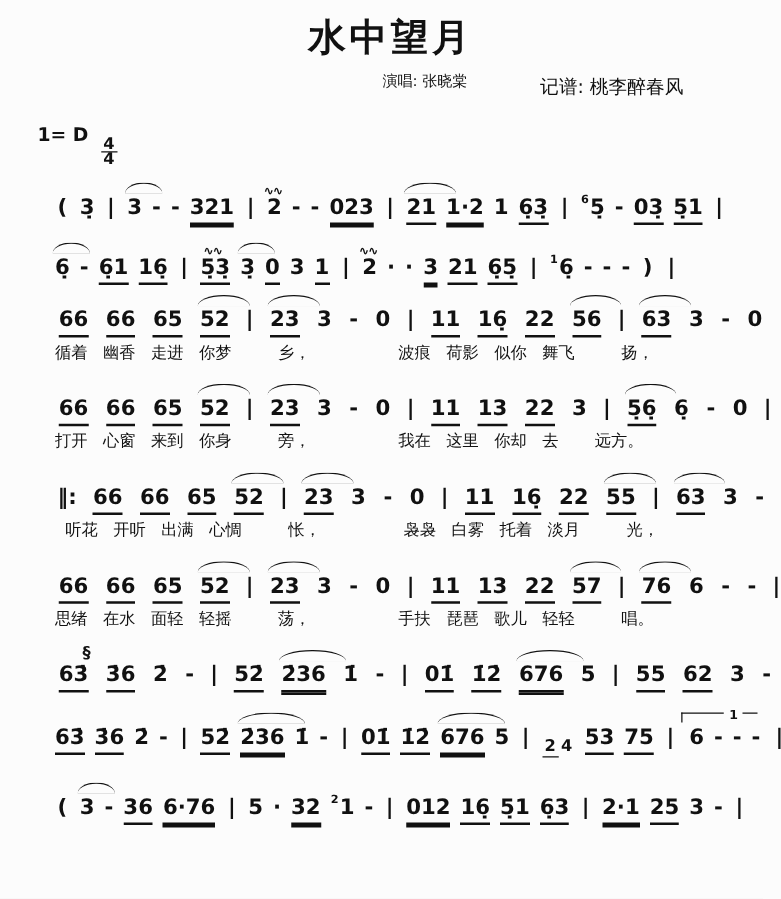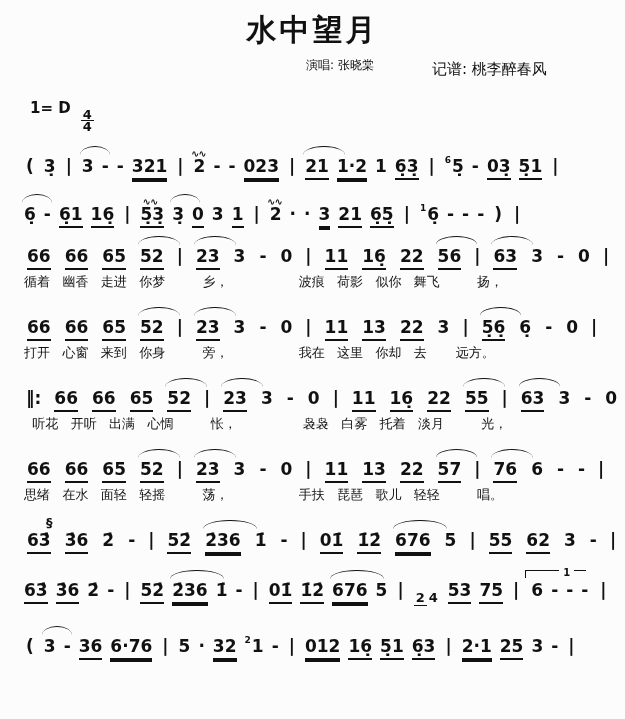--- a/index.html
+++ b/index.html
@@ -22,21 +22,21 @@
   }
   .headmeta{position:relative;height:86px;}
   .keysig{position:absolute;left:30px;top:20px;font-size:15px;font-weight:bold;margin-top:28px;}
   .tstack{display:inline-flex;flex-direction:column;align-items:center;
     font-size:13px;line-height:11px;font-weight:bold;vertical-align:-6px;margin-left:10px;}
   .tstack b{padding:0 2px;}
   .tstack b:first-child{border-bottom:1px solid #111;}
   .performer{position:absolute;left:306px;top:6px;font-size:12px;}
   .credits{position:absolute;left:432px;top:6px;font-size:15px;line-height:24px;}
   .credits div{white-space:nowrap;}
-  .score{padding-left:20px;}
+  .score{padding-left:40px;}
   .system{margin-bottom:5px;position:relative;}
   .system.with-lyrics{margin-bottom:13px;}
   .notes{white-space:nowrap;padding-top:12px;font-size:17px;font-weight:bold;line-height:22px;}
   .tok{display:inline-block;position:relative;}
   .system:not(.with-lyrics) .note{margin:0 4px;}
   .with-lyrics .note{margin:0 7px;}
   .tight .note{margin:0 4px !important;}
   .bar{margin:0 6px;font-weight:bold;}
   .u1,.u2{border-bottom:2px solid #111;padding-bottom:1px;}
   .u2::after{content:"";position:absolute;left:0;right:0;bottom:-4px;border-bottom:2px solid #111;}

